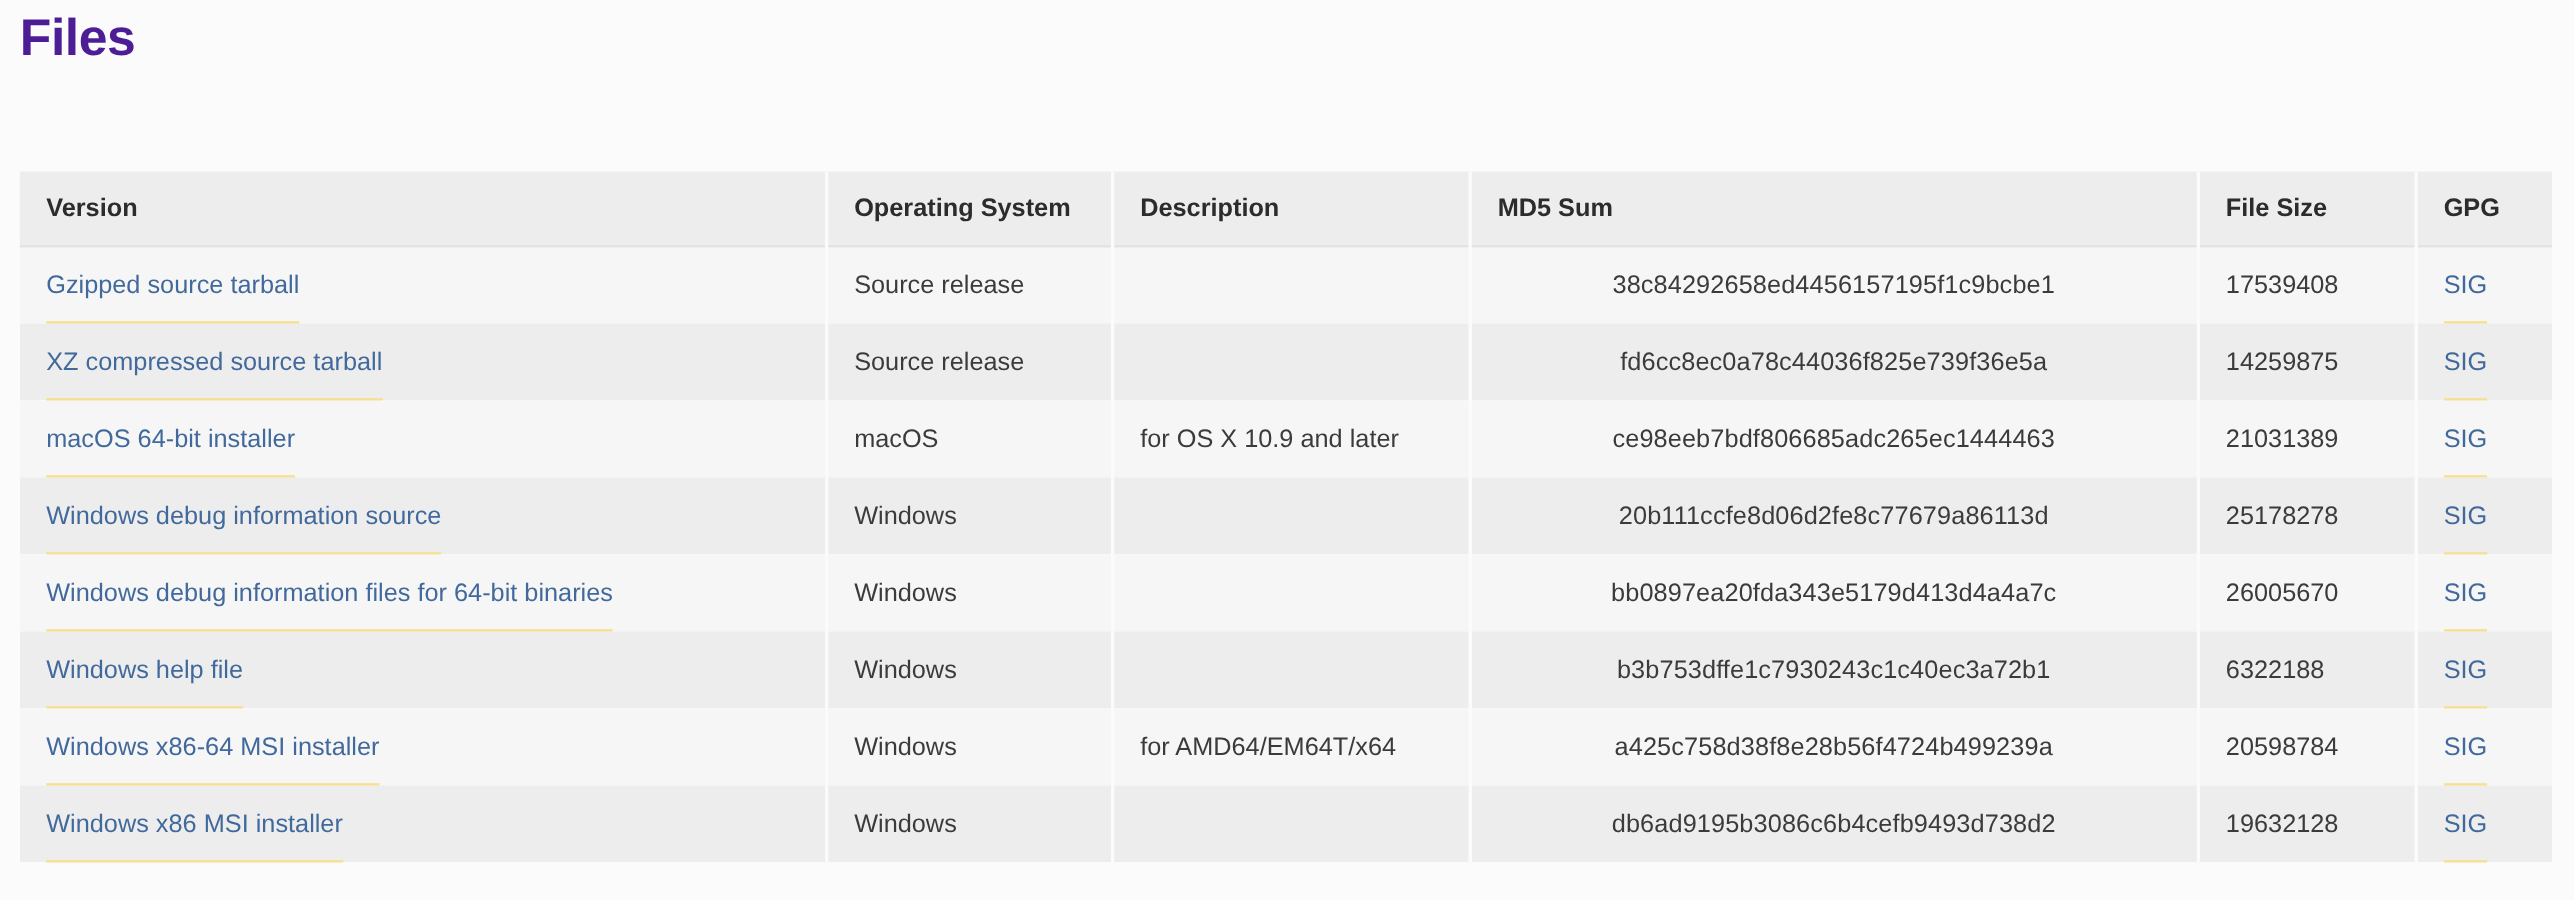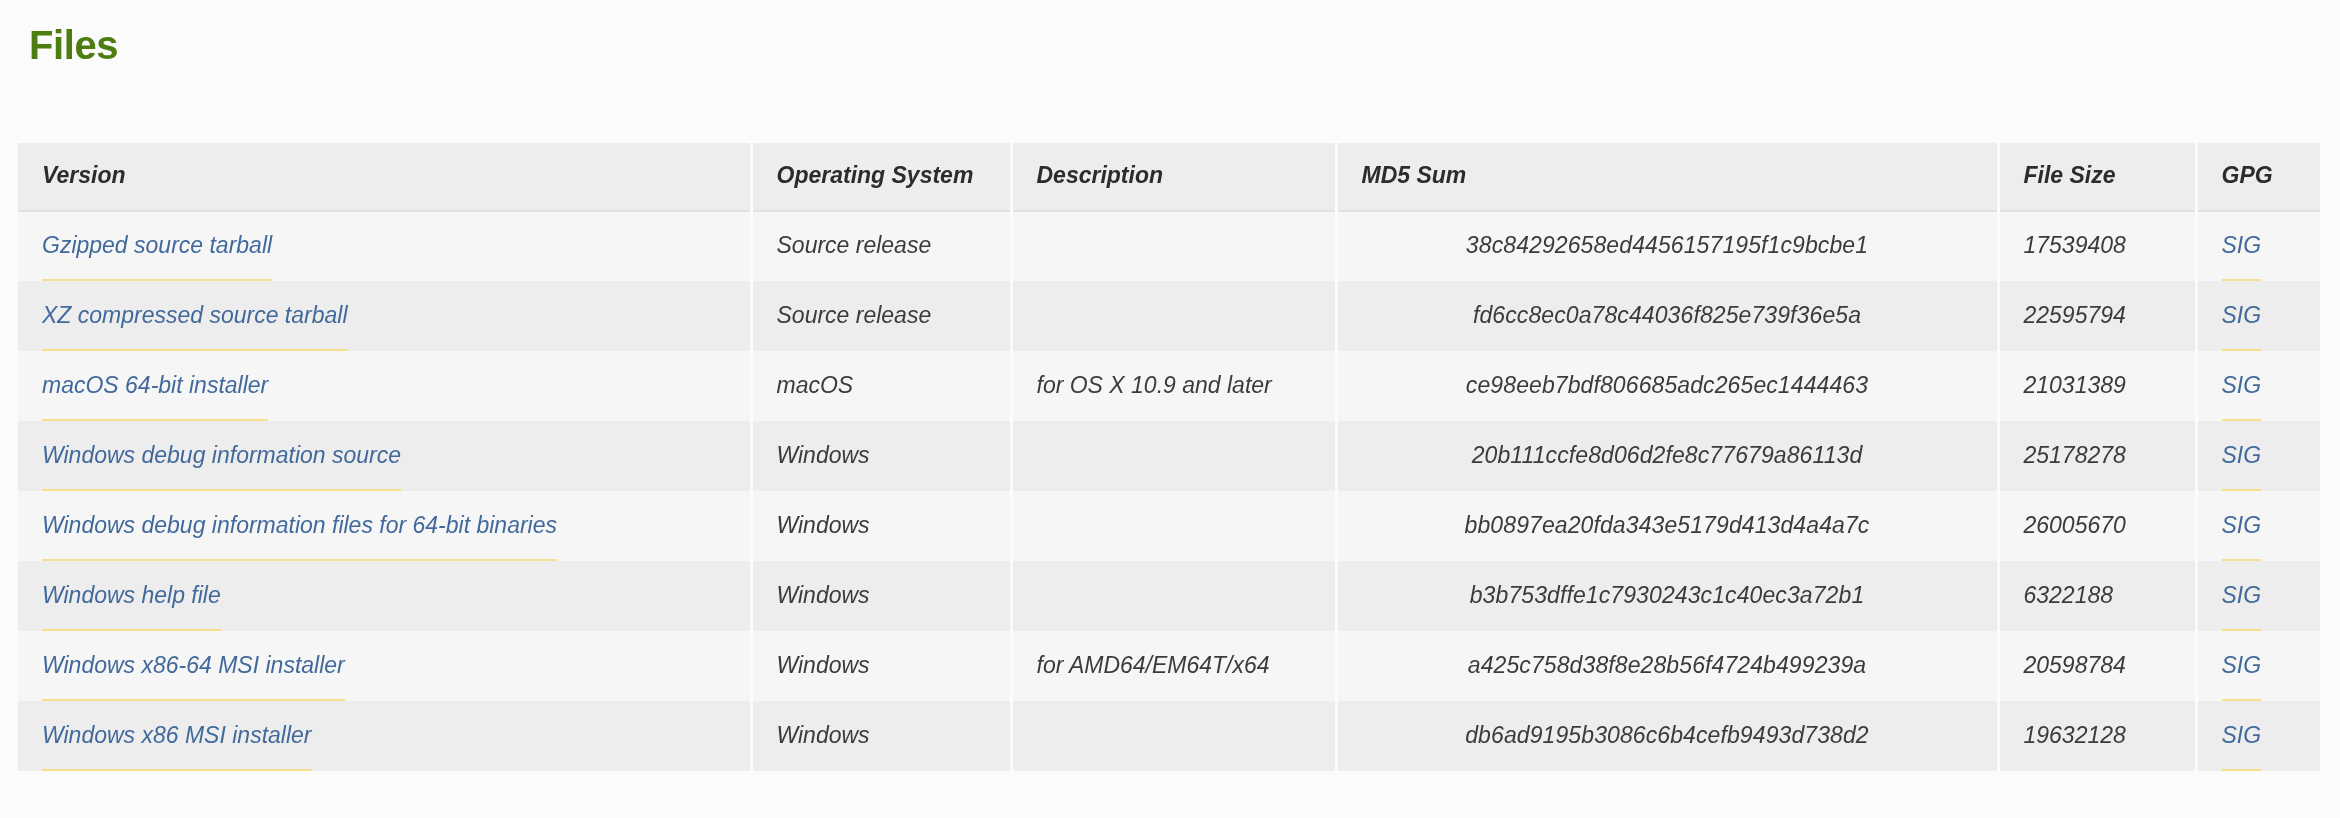--- a/index.html
+++ b/index.html
@@ -16,33 +16,32 @@
     position: relative;
     width: 2340px;
     height: 818px;
     background: #fbfbfb;
     overflow: hidden;
   }
   #page-title {
     position: absolute;
     left: 18px;
     top: 2px;
-    margin: 11px;
-    font-size: 40px;
+    margin: 0;
+    font-size: 47px;
     line-height: 64px;
     font-weight: bold;
-    color: #4d7c0f;
+    color: #4c1d95;
     letter-spacing: -0.4px;
   }
   #files-table-wrap {
     position: absolute;
     left: 18px;
-    top: 143px;
+    top: 156px;
     width: 2302px;
-    font-style: italic;
   }
   table.files-table {
     width: 2302px;
     border-collapse: collapse;
     table-layout: fixed;
     font-size: 23px;
   }
   table.files-table col.c-version { width: 733px; }
   table.files-table col.c-os      { width: 260px; }
   table.files-table col.c-desc    { width: 325px; }
@@ -123,21 +122,21 @@
             <td></td>
             <td class="md5">38c84292658ed4456157195f1c9bcbe1</td>
             <td>17539408</td>
             <td><a class="dl-link">SIG</a></td>
           </tr>
           <tr>
             <td><a class="dl-link">XZ compressed source tarball</a></td>
             <td>Source release</td>
             <td></td>
             <td class="md5">fd6cc8ec0a78c44036f825e739f36e5a</td>
-            <td>22595794</td>
+            <td>14259875</td>
             <td><a class="dl-link">SIG</a></td>
           </tr>
           <tr>
             <td><a class="dl-link">macOS 64-bit installer</a></td>
             <td>macOS</td>
             <td>for OS X 10.9 and later</td>
             <td class="md5">ce98eeb7bdf806685adc265ec1444463</td>
             <td>21031389</td>
             <td><a class="dl-link">SIG</a></td>
           </tr>

